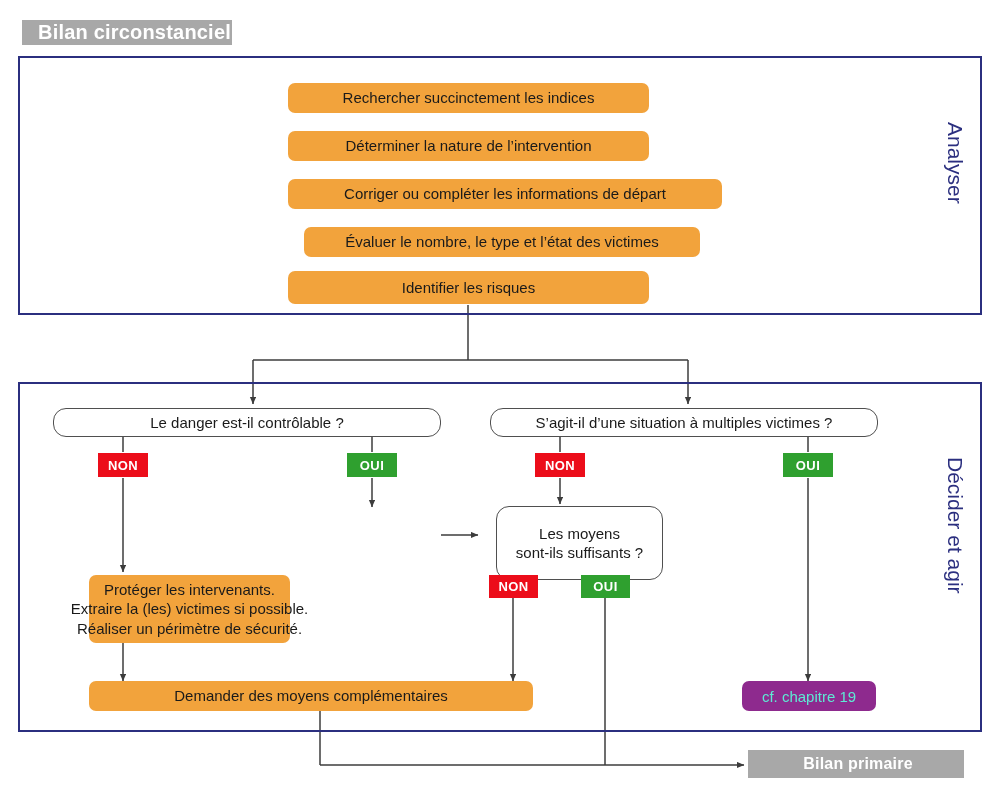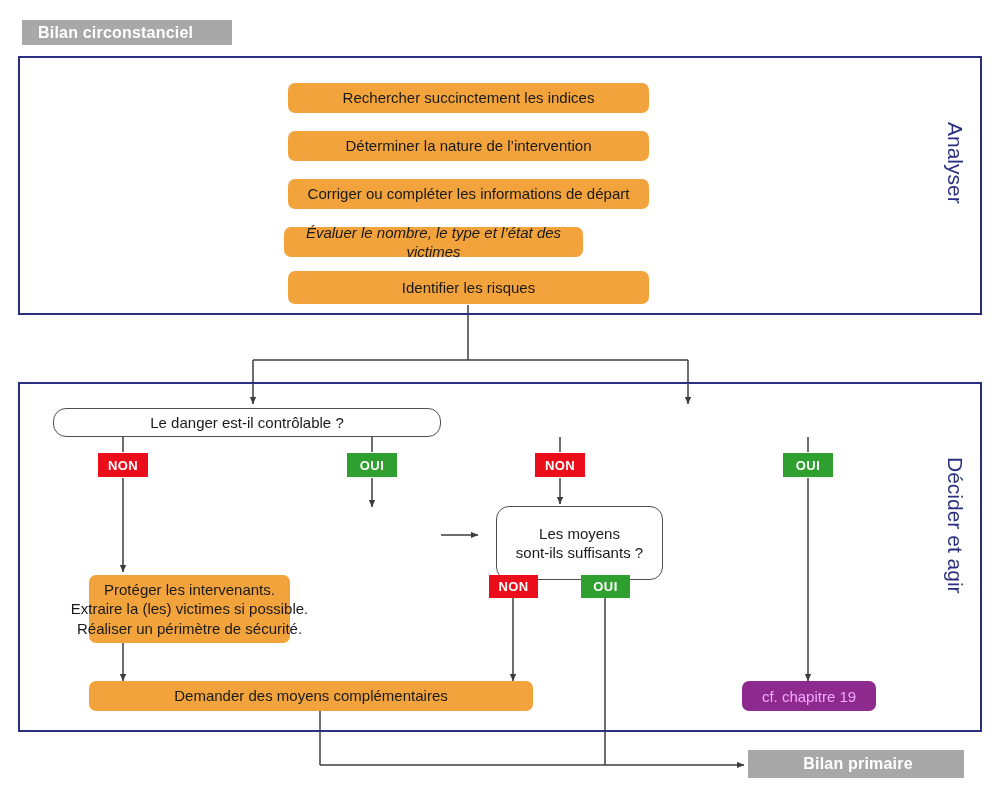--- a/index.html
+++ b/index.html
@@ -35,21 +35,21 @@
     display: flex;
     align-items: center;
     letter-spacing: .2px;
   }
   #header-badge {
     left: 22px;
     top: 20px;
     width: 194px;
     height: 25px;
     padding-left: 16px;
-    font-size: 16px;
+    font-size: 20px;
   }
   #bilan-primaire-badge {
     left: 748px;
     top: 750px;
     width: 212px;
     height: 28px;
     justify-content: center;
     padding-left: 4px;
     font-size: 16px;
   }
@@ -137,21 +137,21 @@
     letter-spacing: .4px;
   }
   .chip-non { background: #ec0d1a; }
   .chip-oui { background: #2fa02f; }
 
   
   .purple-box {
     position: absolute;
     background: #8e2a8e;
     border-radius: 7px;
-    color: #f0abfc;
+    color: #5eead4;
     font-size: 15px;
     display: flex;
     align-items: center;
     justify-content: center;
     text-align: center;
     box-sizing: border-box;
   }
 
   .nowrap { white-space: nowrap; }
 </style>
@@ -200,29 +200,30 @@
     </g>
   </svg>
 
   <div class="badge-grey" id="header-badge">Bilan circonstanciel</div>
 
   <div class="section-frame" id="frame-analyser"></div>
   <div class="section-label" id="label-analyser">Analyser</div>
 
   <div class="orange-box" style="left:288px; top:83px; width:361px; height:30px;">Rechercher succinctement les indices</div>
   <div class="orange-box" style="left:288px; top:131px; width:361px; height:30px;">Déterminer la nature de l’intervention</div>
-  <div class="orange-box" style="left:288px; top:179px; width:361px; height:30px;">Corriger ou compléter les informations de départ</div>
-  <div class="orange-box" style="left:284px; top:227px; width:299px; height:30px;font-style:italic;">Évaluer le nombre, le type et l’état des victimes</div>
+  <div class="orange-box" style="left:288px; top:179px; width:434px; height:30px;">Corriger ou compléter les informations de départ</div>
+  <div class="orange-box" style="left:304px; top:227px; width:396px; height:30px;">Évaluer le nombre, le type et l’état des victimes</div>
   <div class="orange-box" style="left:288px; top:271px; width:361px; height:33px;">Identifier les risques</div>
 
   <div class="section-frame" id="frame-decider"></div>
   <div class="section-label" id="label-decider">Décider et agir</div>
 
   <div class="decision-box" style="left:53px; top:408px; width:388px; height:29px;">Le danger est-il contrôlable ?</div>
 
+  <div class="decision-box" style="left:490px; top:408px; width:388px; height:29px;">S’agit-il d’une situation à multiples victimes ?</div>
 
   <div class="decision-box" style="left:496px; top:506px; width:167px; height:74px; flex-direction:column;">
     <span class="nowrap">Les moyens</span>
     <span class="nowrap">sont-ils suffisants ?</span>
   </div>
 
   <div class="chip chip-non" style="left:98px; top:453px; width:50px; height:24px;">NON</div>
   <div class="chip chip-oui" style="left:347px; top:453px; width:50px; height:24px;">OUI</div>
   <div class="chip chip-non" style="left:535px; top:453px; width:50px; height:24px;">NON</div>
   <div class="chip chip-oui" style="left:783px; top:453px; width:50px; height:24px;">OUI</div>

